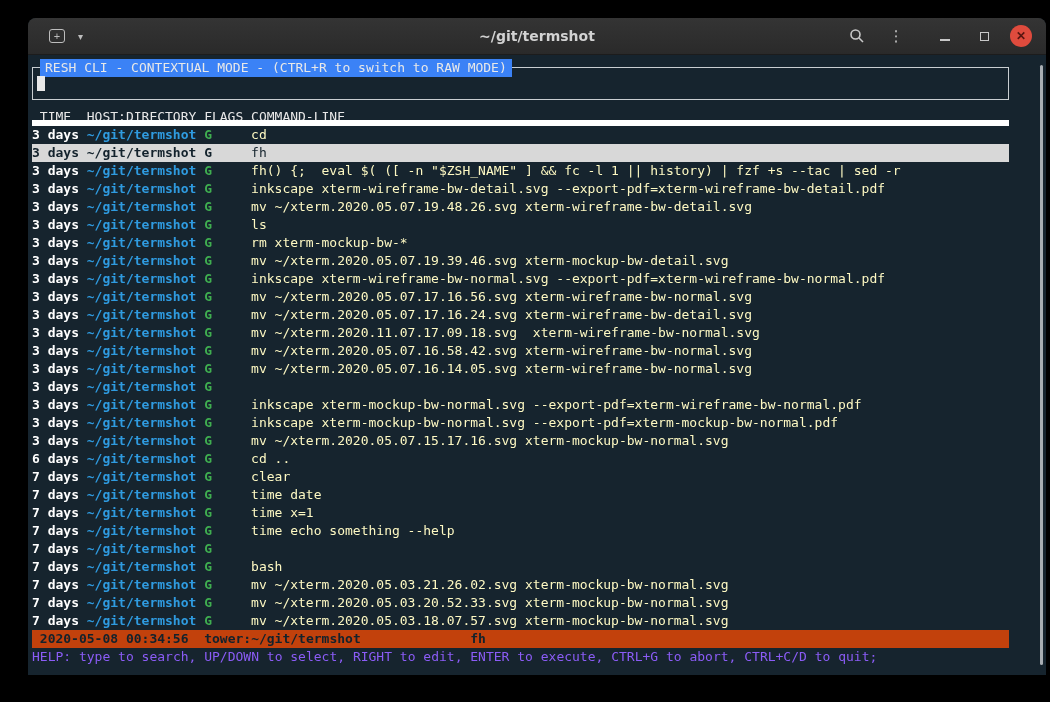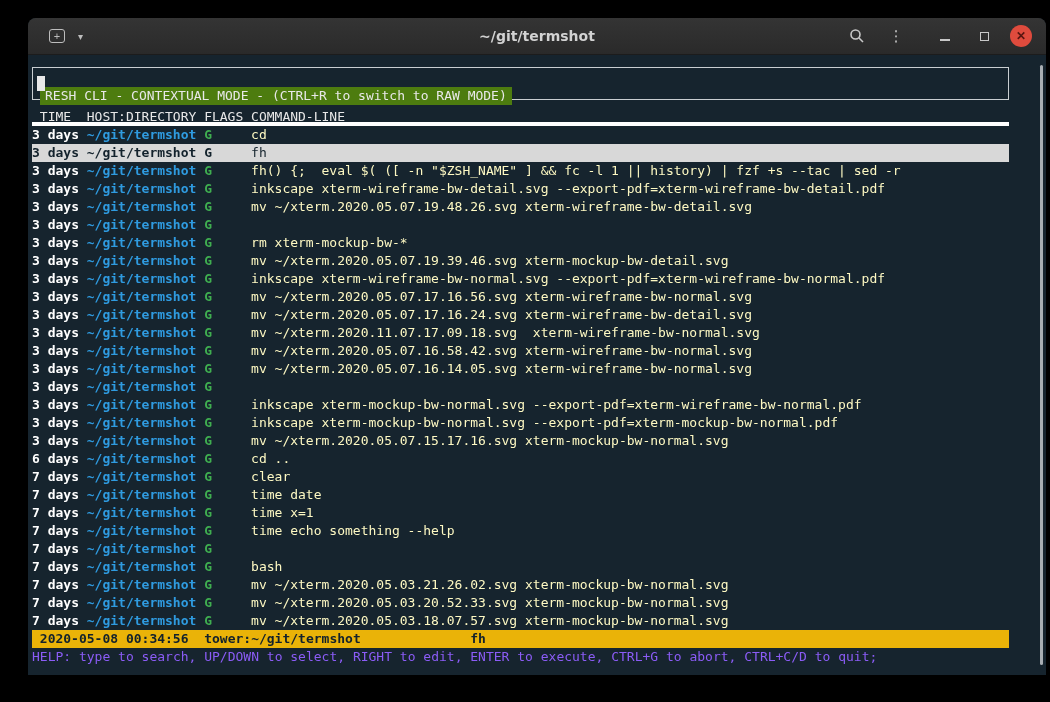--- a/index.html
+++ b/index.html
@@ -51,43 +51,43 @@
   .terminal {
     position:absolute; top:37px; left:0; right:0; bottom:0;
     background:#16242e; font-size:13px; line-height:18px; color:#d8d8d8;
   }
   .term-content { position:absolute; left:4px; top:0; width:977px; }
 
   .search-box {
     margin-top:12px; height:33px; border:1px solid #c9ced1; position:relative;
   }
   .search-box-label {
-    position:absolute; top:-9px; left:7px; background:#4d7c0f; padding:0 5px;
-    color:#e8e8e8; white-space:pre;margin-top:28px;
+    position:absolute; top:-9px; left:7px; background:#3b82f6; padding:0 5px;
+    color:#e8e8e8; white-space:pre;
   }
   .cursor-block { position:absolute; left:4px; top:8px; width:8px; height:15px; background:#e8e8e8; }
 
   .hist-header, .row { display:flex; height:18px; overflow:hidden; }
-  .hist-header { margin-top:8px; border-bottom:4px solid #ffffff; color:#e8e8e8; }
+  .hist-header { margin-top:8px; border-bottom:6px solid #ffffff; color:#e8e8e8; }
   .hist-header .h-time { padding-left:1ch; }
   .col-time  { width:6ch;  white-space:pre; flex:none; }
   .col-dir   { width:14ch; margin-left:1ch; white-space:pre; flex:none; }
   .col-flags { width:5ch;  margin-left:1ch; white-space:pre; flex:none; }
   .col-cmd   { margin-left:1ch; white-space:pre; flex:1; overflow:hidden; }
 
   .row .col-time  { color:#ffffff; font-weight:bold;text-align:center; }
   .row .col-dir   { color:#2f9be0; font-weight:bold; }
   .row .col-flags { color:#3fae50; font-weight:bold; }
   .row .col-cmd   { color:#fef9c3; }
   .row.selected { background:#d8d8d8; }
   .row.selected .col-time, .row.selected .col-dir,
   .row.selected .col-flags, .row.selected .col-cmd { color:#13222c; }
 
   .status-bar {
-    background:#eab308; color:#13222c; font-weight:bold; height:18px;
+    background:#c2410c; color:#13222c; font-weight:bold; height:18px;
     display:flex; white-space:pre; overflow:hidden;
   }
   .st-datetime { margin-left:1ch; }
   .st-host     { margin-left:2ch; }
   .st-cmd      { margin-left:14ch; }
 
   .help-line { color:#8b5cf6; white-space:pre; height:18px; overflow:hidden; }
 
   .scrollbar {
     position:absolute; right:3px; top:10px; bottom:10px; width:3px;
@@ -178,20 +178,21 @@
           <div class="row">
     <span class="col-time">3 days</span>
     <span class="col-dir">~/git/termshot</span>
     <span class="col-flags">G</span>
     <span class="col-cmd">mv ~/xterm.2020.05.07.19.48.26.svg xterm-wireframe-bw-detail.svg</span>
   </div>
           <div class="row">
     <span class="col-time">3 days</span>
     <span class="col-dir">~/git/termshot</span>
     <span class="col-flags">G</span>
+    <span class="col-cmd">ls</span>
   </div>
           <div class="row">
     <span class="col-time">3 days</span>
     <span class="col-dir">~/git/termshot</span>
     <span class="col-flags">G</span>
     <span class="col-cmd">rm xterm-mockup-bw-*</span>
   </div>
           <div class="row">
     <span class="col-time">3 days</span>
     <span class="col-dir">~/git/termshot</span>

